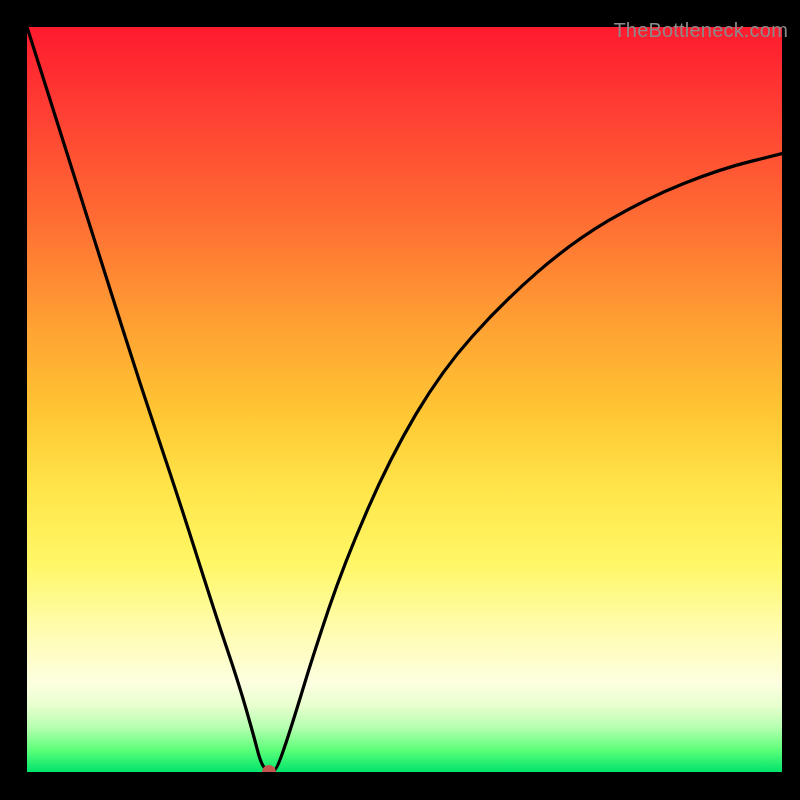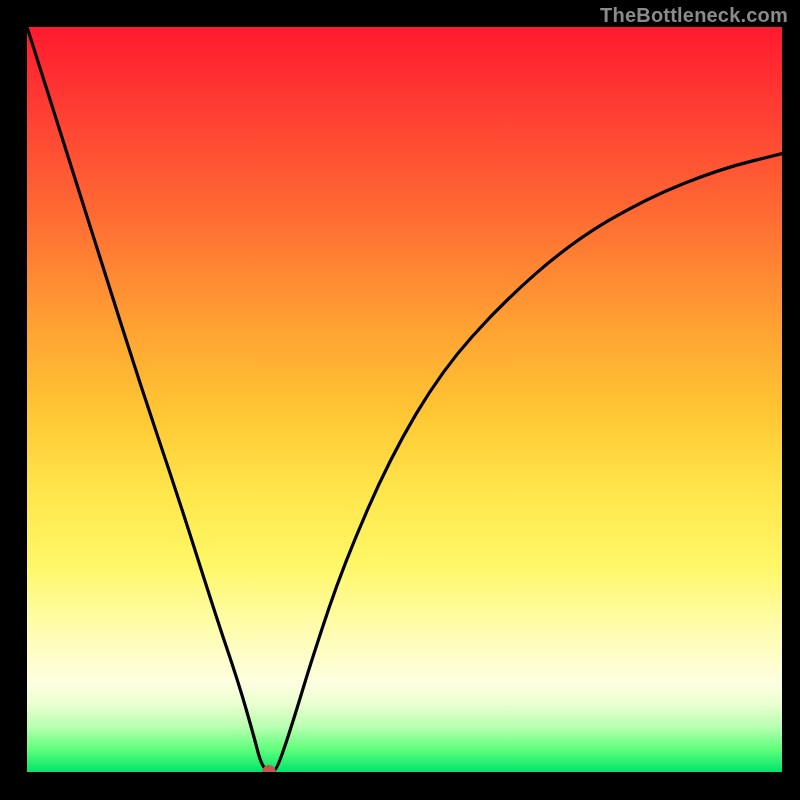--- a/index.html
+++ b/index.html
@@ -12,25 +12,25 @@
     overflow: hidden;
   }
   .stage {
     position: relative;
     width: 800px;
     height: 800px;
     background: #000;
   }
   .watermark {
     position: absolute;
-    top: 4px;
+    top: 19px;
     right: 12px;
     color: #8a8a8a;
     font-size: 20px;
-    font-weight: 700;
+    font-weight: 400;
     letter-spacing: 0.2px;
     z-index: 5;
     user-select: none;
   }
   .plot {
     position: absolute;
     left: 27px;
     top: 27px;
     width: 755px;
     height: 745px;

